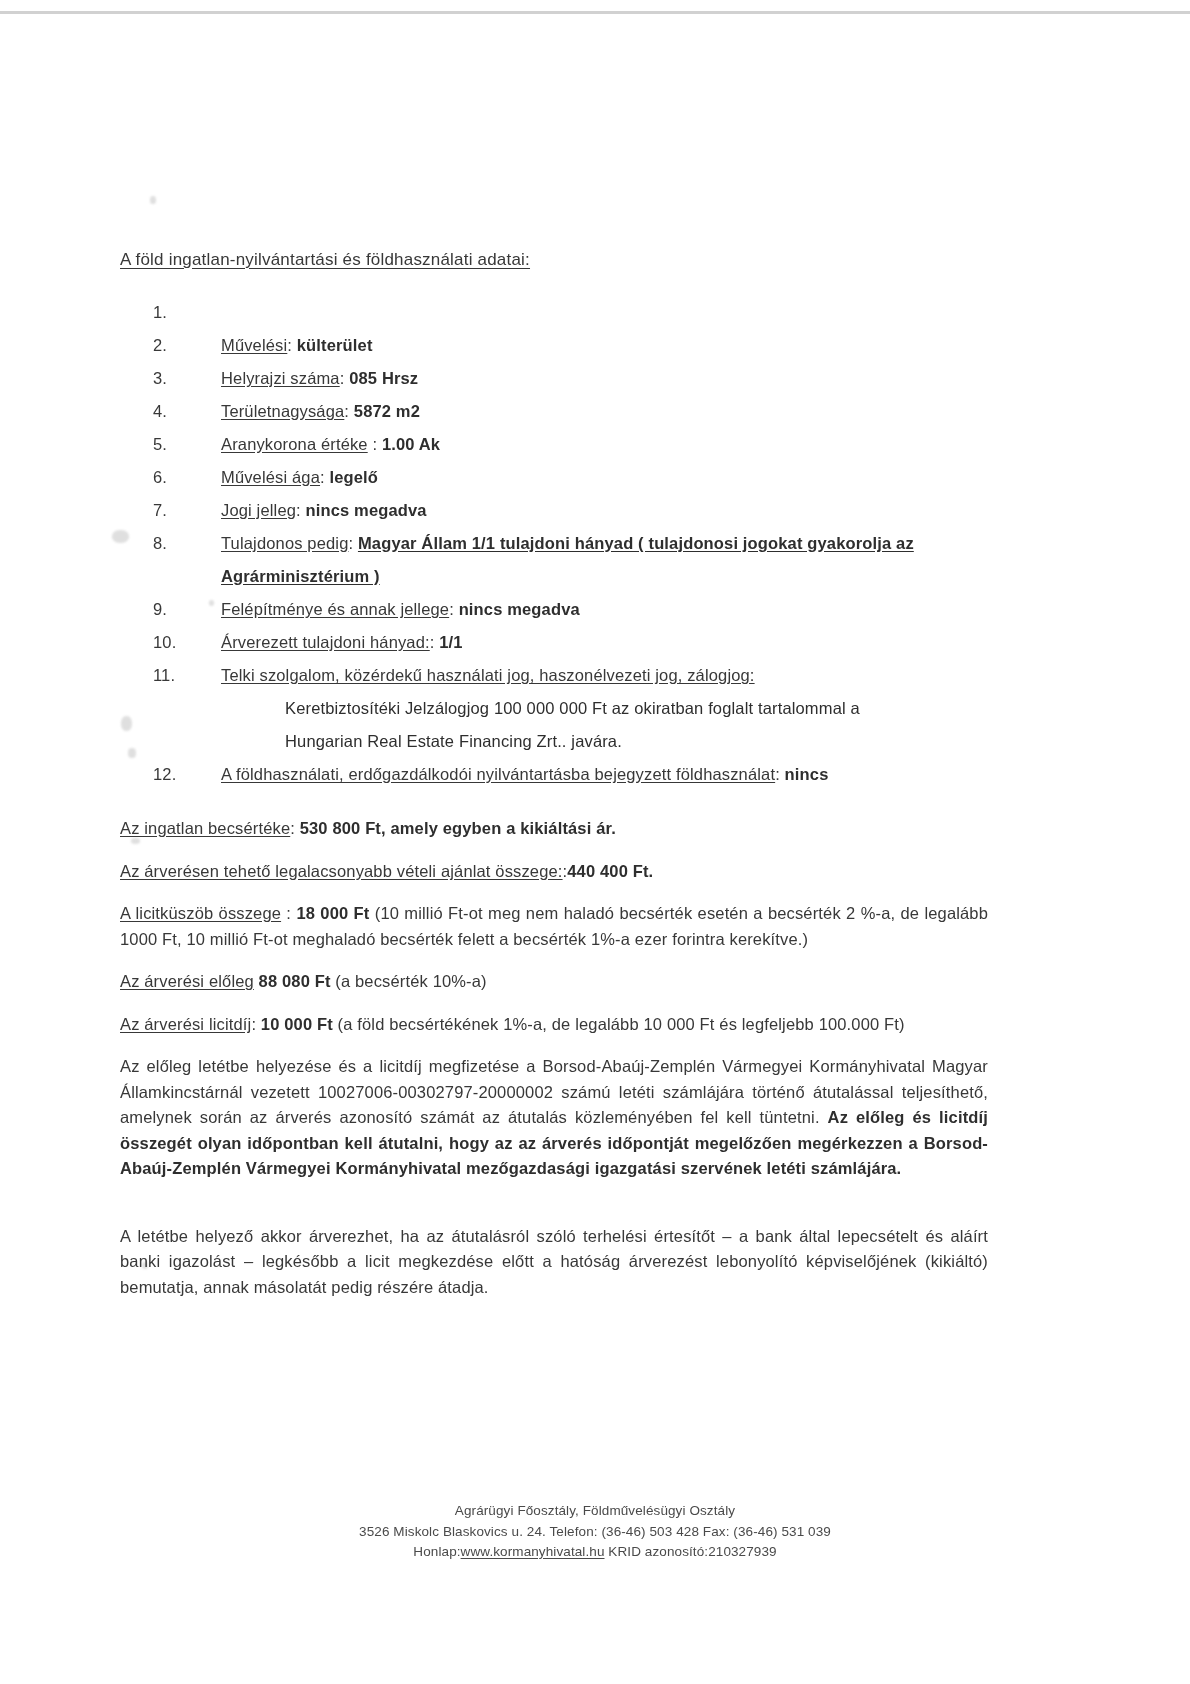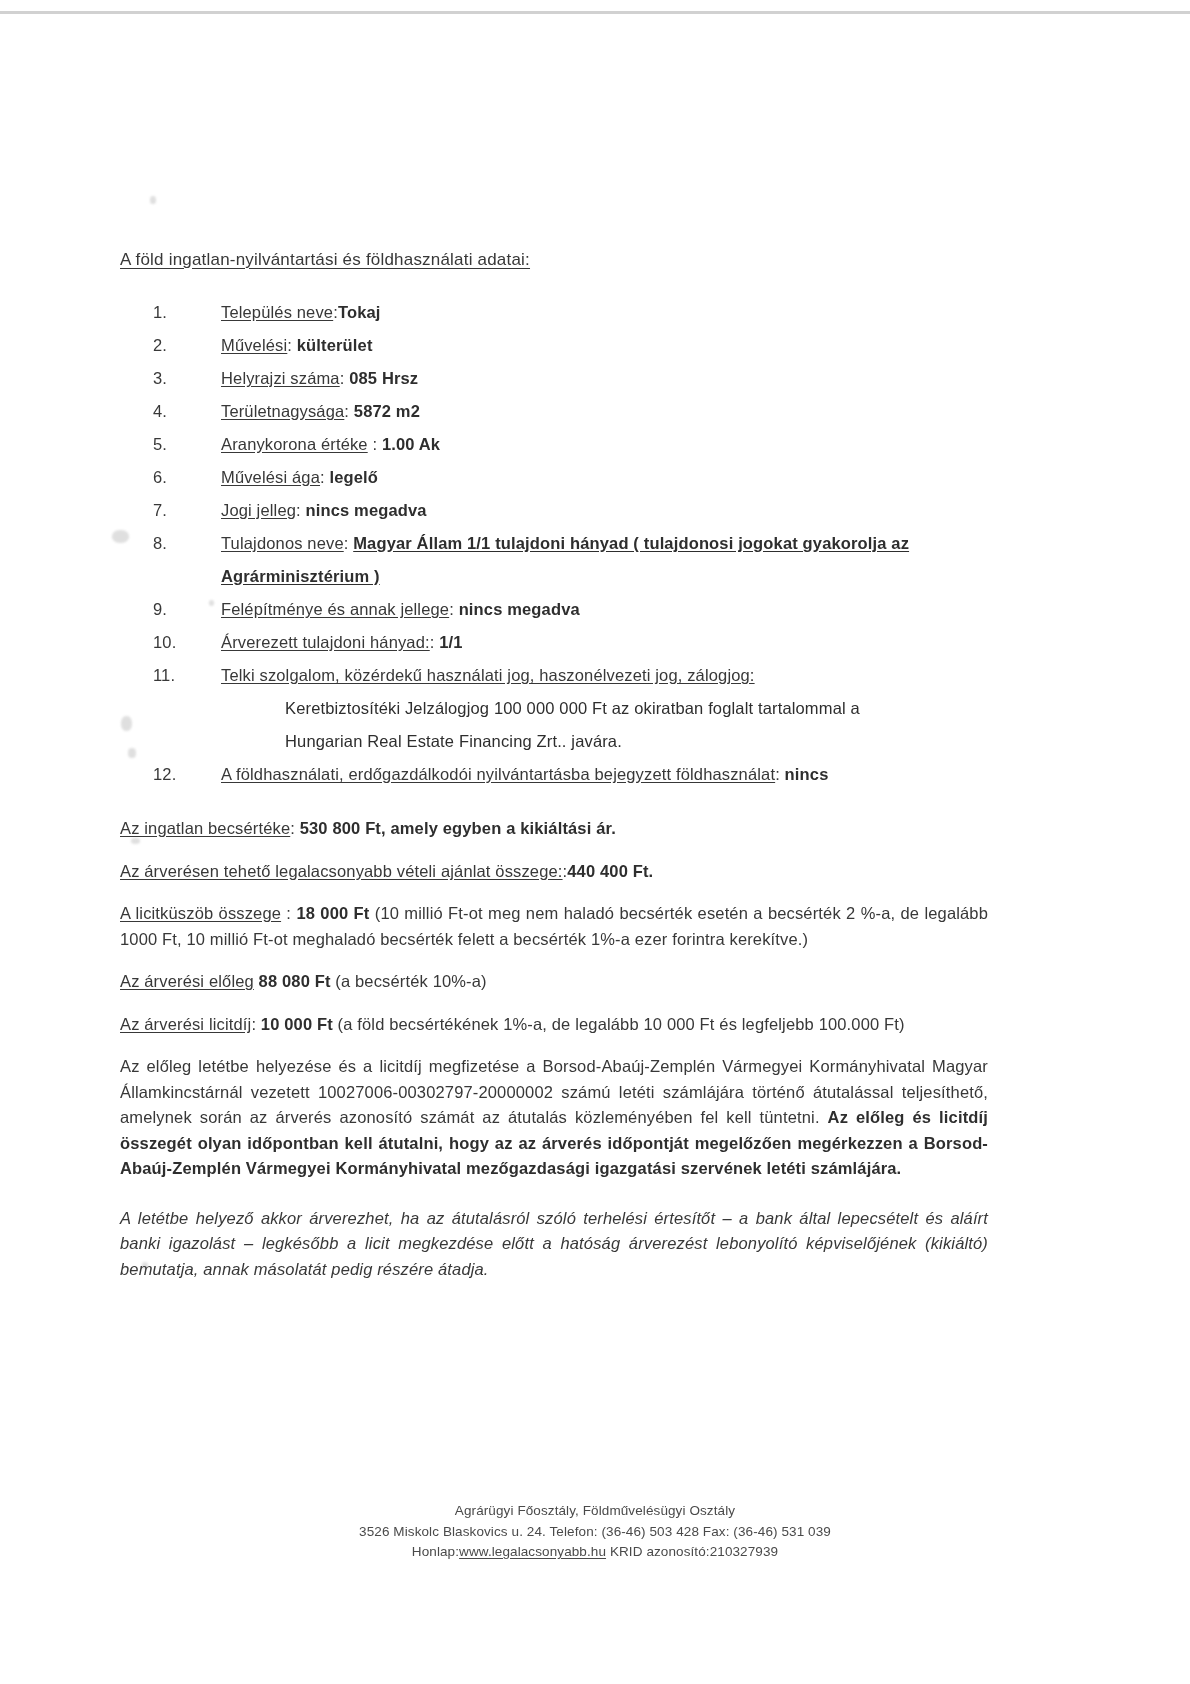--- a/index.html
+++ b/index.html
@@ -31,21 +31,21 @@
   .u{text-decoration:underline;text-underline-offset:2px;}
   .b{font-weight:700;color:#2e2e2e;}
   .bu{font-weight:700;color:#2e2e2e;text-decoration:underline;text-underline-offset:2px;}
   .subline{margin-left:165px;line-height:33px;font-size:16.5px;font-weight:400;color:#2e2e2e;letter-spacing:.15px;}
   .para{
     margin:17px 0 0 0;width:868px;font-size:16.5px;line-height:25.5px;
     text-align:justify;letter-spacing:.15px;
   }
   .para.first{margin-top:25px;}
   .para.nojust{text-align:left;}
-  .para.gap-lg{margin-top:24px;font-style:italic;}
+  .para.gap-lg{margin-top:42px;}
   .footer{
     position:absolute;left:0;top:1501px;width:1190px;
     text-align:center;font-size:13.5px;line-height:20.5px;color:#4a4a4a;
     letter-spacing:.1px;
   }
   .speck{position:absolute;background:#8f8f8f;opacity:.28;border-radius:45%;filter:blur(1px);}
   .sp1{left:112px;top:530px;width:17px;height:13px;}
   .sp2{left:121px;top:716px;width:11px;height:15px;}
   .sp3{left:128px;top:748px;width:8px;height:10px;}
   .sp4{left:150px;top:196px;width:6px;height:8px;}
@@ -66,21 +66,20 @@
 <div class="speck sp7"></div>
 
 <div class="doc">
 
   <h1 class="title">A föld ingatlan-nyilvántartási és földhasználati adatai:</h1>
 
   <div class="list">
 
     <div class="li">
       <span class="num">1.</span>
-      <span class="itext"><span class="u">Település neve</span><span>:</span><span class="b">Tokaj</span></span>
     </div>
 
     <div class="li">
       <span class="num">2.</span>
       <span class="itext"><span class="u">Művelési</span><span>: </span><span class="b">külterület</span></span>
     </div>
 
     <div class="li">
       <span class="num">3.</span>
       <span class="itext"><span class="u">Helyrajzi száma</span><span>: </span><span class="b">085 Hrsz</span></span>
@@ -101,21 +100,21 @@
       <span class="itext"><span class="u">Művelési ága</span><span>: </span><span class="b">legelő</span></span>
     </div>
 
     <div class="li">
       <span class="num">7.</span>
       <span class="itext"><span class="u">Jogi jelleg</span><span>: </span><span class="b">nincs megadva</span></span>
     </div>
 
     <div class="li">
       <span class="num">8.</span>
-      <span class="itext"><span class="u">Tulajdonos neve</span><span>: </span><span class="bu">Magyar Állam 1/1 tulajdoni hányad ( tulajdonosi jogokat gyakorolja az Agrárminisztérium )</span></span>
+      <span class="itext"><span class="u">Tulajdonos pedig</span><span>: </span><span class="bu">Magyar Állam 1/1 tulajdoni hányad ( tulajdonosi jogokat gyakorolja az Agrárminisztérium )</span></span>
     </div>
 
     <div class="li">
       <span class="num">9.</span>
       <span class="itext"><span class="u">Felépítménye és annak jellege</span><span>: </span><span class="b">nincs megadva</span></span>
     </div>
 
     <div class="li">
       <span class="num">10.</span>
       <span class="itext"><span class="u">Árverezett tulajdoni hányad:</span><span>: </span><span class="b">1/1</span></span>
@@ -147,14 +146,14 @@
 
   <p class="para"><span>Az előleg letétbe helyezése és a licitdíj megfizetése a Borsod-Abaúj-Zemplén Vármegyei Kormányhivatal Magyar Államkincstárnál vezetett 10027006-00302797-20000002 számú letéti számlájára történő átutalással teljesíthető, amelynek során az árverés azonosító számát az átutalás közleményében fel kell tüntetni. </span><span class="b">Az előleg és licitdíj összegét olyan időpontban kell átutalni, hogy az az árverés időpontját megelőzően megérkezzen a Borsod-Abaúj-Zemplén Vármegyei Kormányhivatal mezőgazdasági igazgatási szervének letéti számlájára.</span></p>
 
   <p class="para gap-lg"><span>A letétbe helyező akkor árverezhet, ha az átutalásról szóló terhelési értesítőt – a bank által lepecsételt és aláírt banki igazolást – legkésőbb a licit megkezdése előtt a hatóság árverezést lebonyolító képviselőjének (kikiáltó) bemutatja, annak másolatát pedig részére átadja.</span></p>
 
 </div>
 
 <div class="footer">
   <div>Agrárügyi Főosztály, Földművelésügyi Osztály</div>
   <div>3526 Miskolc Blaskovics u. 24. Telefon: (36-46) 503 428 Fax: (36-46) 531 039</div>
-  <div><span>Honlap:</span><span class="u">www.legalacsonyabb.hu</span><span> KRID azonosító:210327939</span></div>
+  <div><span>Honlap:</span><span class="u">www.kormanyhivatal.hu</span><span> KRID azonosító:210327939</span></div>
 </div>
 
 </body></html>

